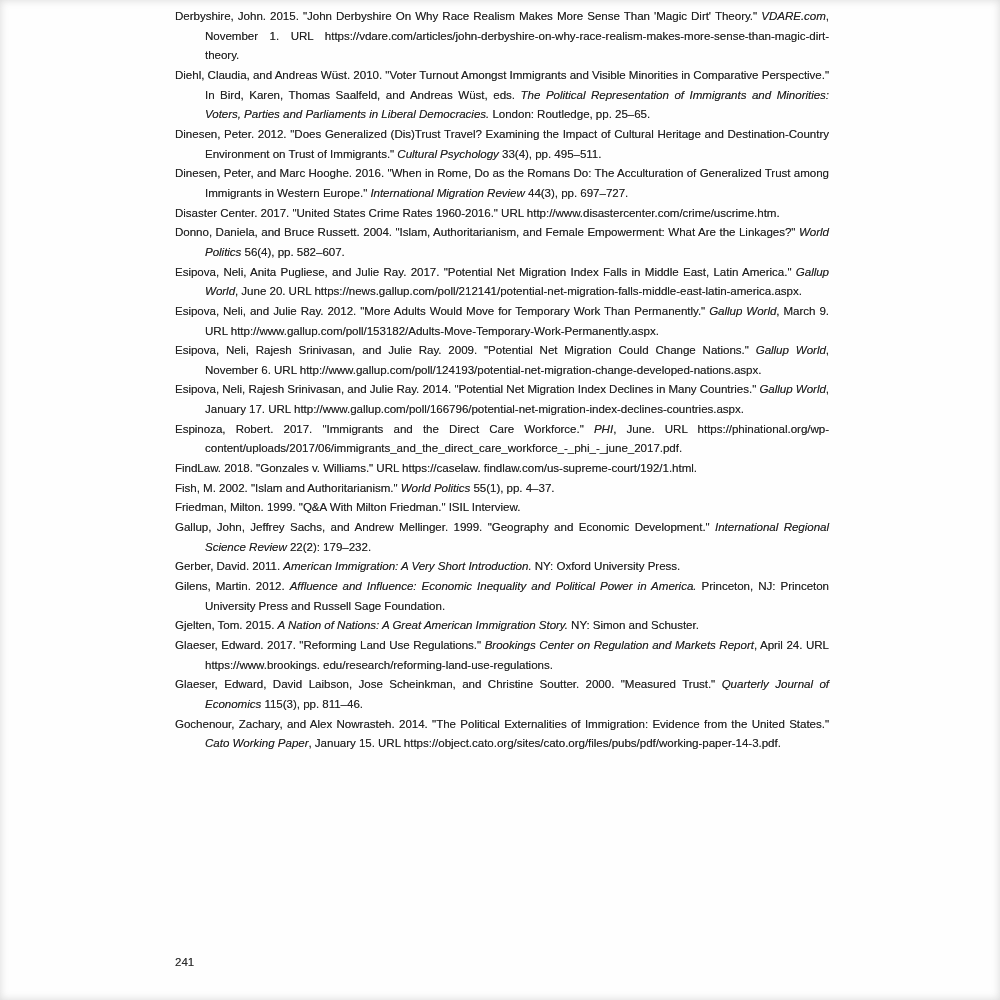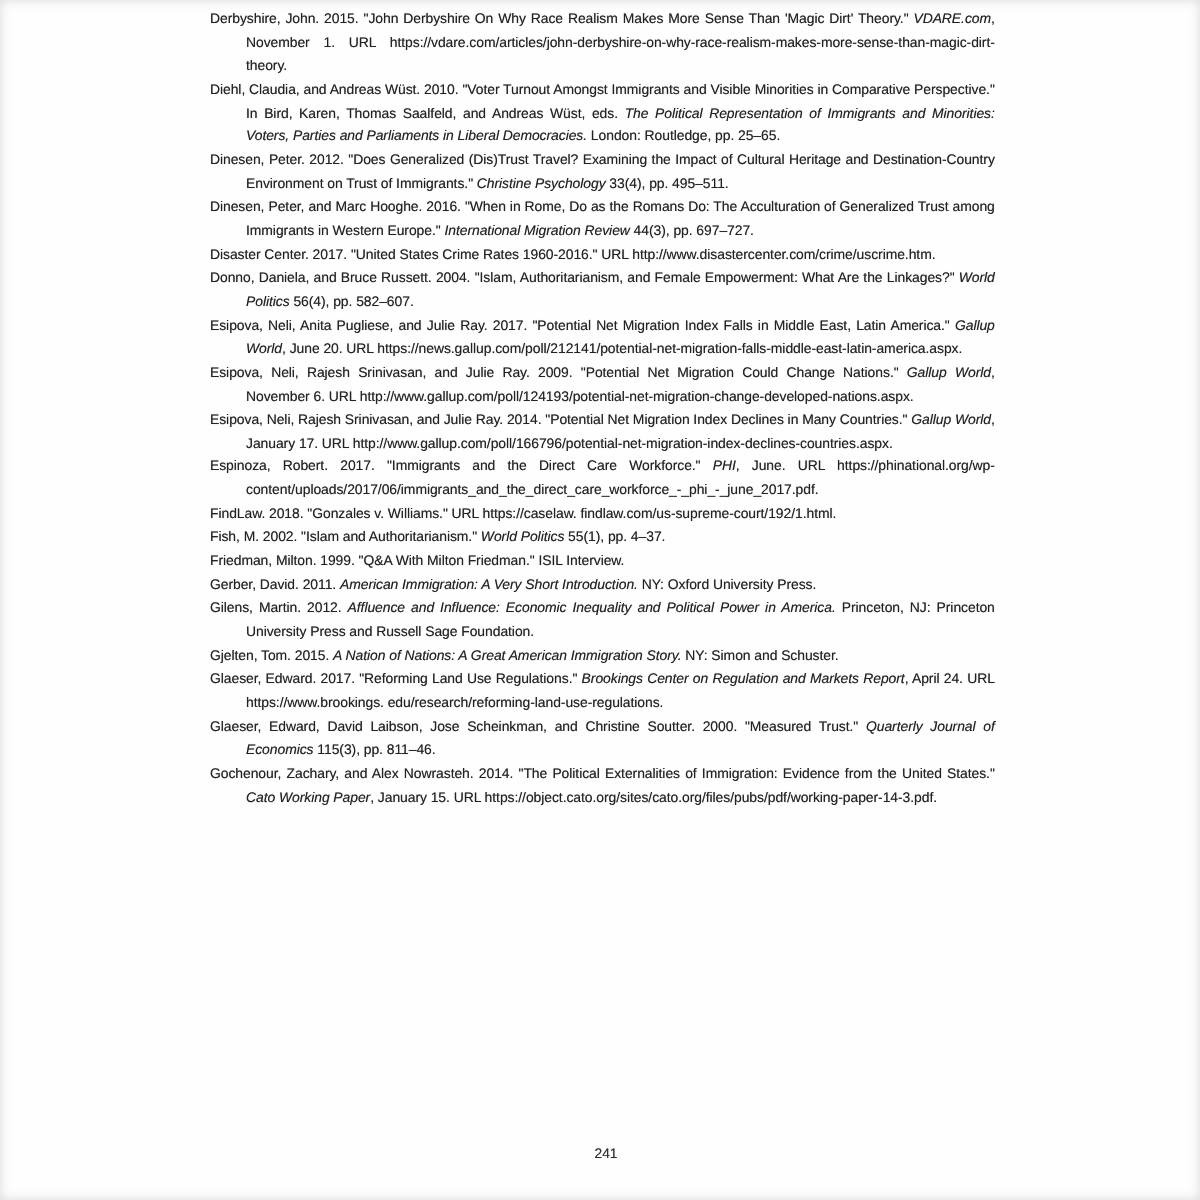--- a/index.html
+++ b/index.html
@@ -42,44 +42,46 @@
     text-shadow: 0 0 0.6px rgba(40,40,40,0.55);
   }
   .ref .it {
     font-style: italic;
   }
   .page-number {
     position: absolute;
     left: 175px;
     top: 956px;
     width: 660px;
-    text-align: center;
+    text-align: left;
     font-size: 11.5px;
     color: #2d2d2d;
     text-shadow: 0 0 0.6px rgba(40,40,40,0.5);
   }
 </style>
 </head>
 <body>
 
 <div class="scan-page">
   <div class="refs">
       <p class="ref"><span>Derbyshire, John. 2015. "John Derbyshire On Why Race Realism Makes More Sense Than 'Magic Dirt' Theory." </span><span class="it">VDARE.com</span><span>, November 1. URL https://vdare.com/articles/john-derbyshire-on-why-race-realism-makes-more-sense-than-magic-dirt-theory.</span></p>
       <p class="ref"><span>Diehl, Claudia, and Andreas Wüst. 2010. "Voter Turnout Amongst Immigrants and Visible Minorities in Comparative Perspective." In Bird, Karen, Thomas Saalfeld, and Andreas Wüst, eds. </span><span class="it">The Political Representation of Immigrants and Minorities: Voters, Parties and Parliaments in Liberal Democracies.</span><span> London: Routledge, pp. 25–65.</span></p>
-      <p class="ref"><span>Dinesen, Peter. 2012. "Does Generalized (Dis)Trust Travel? Examining the Impact of Cultural Heritage and Destination-Country Environment on Trust of Immigrants." </span><span class="it">Christine Psychology</span><span> 33(4), pp. 495–511.</span></p>
+      <p class="ref"><span>Dinesen, Peter. 2012. "Does Generalized (Dis)Trust Travel? Examining the Impact of Cultural Heritage and Destination-Country Environment on Trust of Immigrants." </span><span class="it">Cultural Psychology</span><span> 33(4), pp. 495–511.</span></p>
       <p class="ref"><span>Dinesen, Peter, and Marc Hooghe. 2016. "When in Rome, Do as the Romans Do: The Acculturation of Generalized Trust among Immigrants in Western Europe." </span><span class="it">International Migration Review</span><span> 44(3), pp. 697–727.</span></p>
       <p class="ref"><span>Disaster Center. 2017. "United States Crime Rates 1960-2016." URL http://www.disastercenter.com/crime/uscrime.htm.</span></p>
       <p class="ref"><span>Donno, Daniela, and Bruce Russett. 2004. "Islam, Authoritarianism, and Female Empowerment: What Are the Linkages?" </span><span class="it">World Politics</span><span> 56(4), pp. 582–607.</span></p>
       <p class="ref"><span>Esipova, Neli, Anita Pugliese, and Julie Ray. 2017. "Potential Net Migration Index Falls in Middle East, Latin America." </span><span class="it">Gallup World</span><span>, June 20. URL https://news.gallup.com/poll/212141/potential-net-migration-falls-middle-east-latin-america.aspx.</span></p>
+      <p class="ref"><span>Esipova, Neli, and Julie Ray. 2012. "More Adults Would Move for Temporary Work Than Permanently." </span><span class="it">Gallup World</span><span>, March 9. URL http://www.gallup.com/poll/153182/Adults-Move-Temporary-Work-Permanently.aspx.</span></p>
       <p class="ref"><span>Esipova, Neli, Rajesh Srinivasan, and Julie Ray. 2009. "Potential Net Migration Could Change Nations." </span><span class="it">Gallup World</span><span>, November 6. URL http://www.gallup.com/poll/124193/potential-net-migration-change-developed-nations.aspx.</span></p>
       <p class="ref"><span>Esipova, Neli, Rajesh Srinivasan, and Julie Ray. 2014. "Potential Net Migration Index Declines in Many Countries." </span><span class="it">Gallup World</span><span>, January 17. URL http://www.gallup.com/poll/166796/potential-net-migration-index-declines-countries.aspx.</span></p>
       <p class="ref"><span>Espinoza, Robert. 2017. "Immigrants and the Direct Care Workforce." </span><span class="it">PHI</span><span>, June. URL https://phinational.org/wp-content/uploads/2017/06/immigrants_and_the_direct_care_workforce_-_phi_-_june_2017.pdf.</span></p>
       <p class="ref"><span>FindLaw. 2018. "Gonzales v. Williams." URL https://caselaw. findlaw.com/us-supreme-court/192/1.html.</span></p>
       <p class="ref"><span>Fish, M. 2002. "Islam and Authoritarianism." </span><span class="it">World Politics</span><span> 55(1), pp. 4–37.</span></p>
       <p class="ref"><span>Friedman, Milton. 1999. "Q&amp;A With Milton Friedman." ISIL Interview.</span></p>
+      <p class="ref"><span>Gallup, John, Jeffrey Sachs, and Andrew Mellinger. 1999. "Geography and Economic Development." </span><span class="it">International Regional Science Review</span><span> 22(2): 179–232.</span></p>
       <p class="ref"><span>Gerber, David. 2011. </span><span class="it">American Immigration: A Very Short Introduction.</span><span> NY: Oxford University Press.</span></p>
       <p class="ref"><span>Gilens, Martin. 2012. </span><span class="it">Affluence and Influence: Economic Inequality and Political Power in America.</span><span> Princeton, NJ: Princeton University Press and Russell Sage Foundation.</span></p>
       <p class="ref"><span>Gjelten, Tom. 2015. </span><span class="it">A Nation of Nations: A Great American Immigration Story.</span><span> NY: Simon and Schuster.</span></p>
       <p class="ref"><span>Glaeser, Edward. 2017. "Reforming Land Use Regulations." </span><span class="it">Brookings Center on Regulation and Markets Report</span><span>, April 24. URL https://www.brookings. edu/research/reforming-land-use-regulations.</span></p>
       <p class="ref"><span>Glaeser, Edward, David Laibson, Jose Scheinkman, and Christine Soutter. 2000. "Measured Trust." </span><span class="it">Quarterly Journal of Economics</span><span> 115(3), pp. 811–46.</span></p>
       <p class="ref"><span>Gochenour, Zachary, and Alex Nowrasteh. 2014. "The Political Externalities of Immigration: Evidence from the United States." </span><span class="it">Cato Working Paper</span><span>, January 15. URL https://object.cato.org/sites/cato.org/files/pubs/pdf/working-paper-14-3.pdf.</span></p>
     </div>
   <div class="page-number">241</div>
 </div>
 

